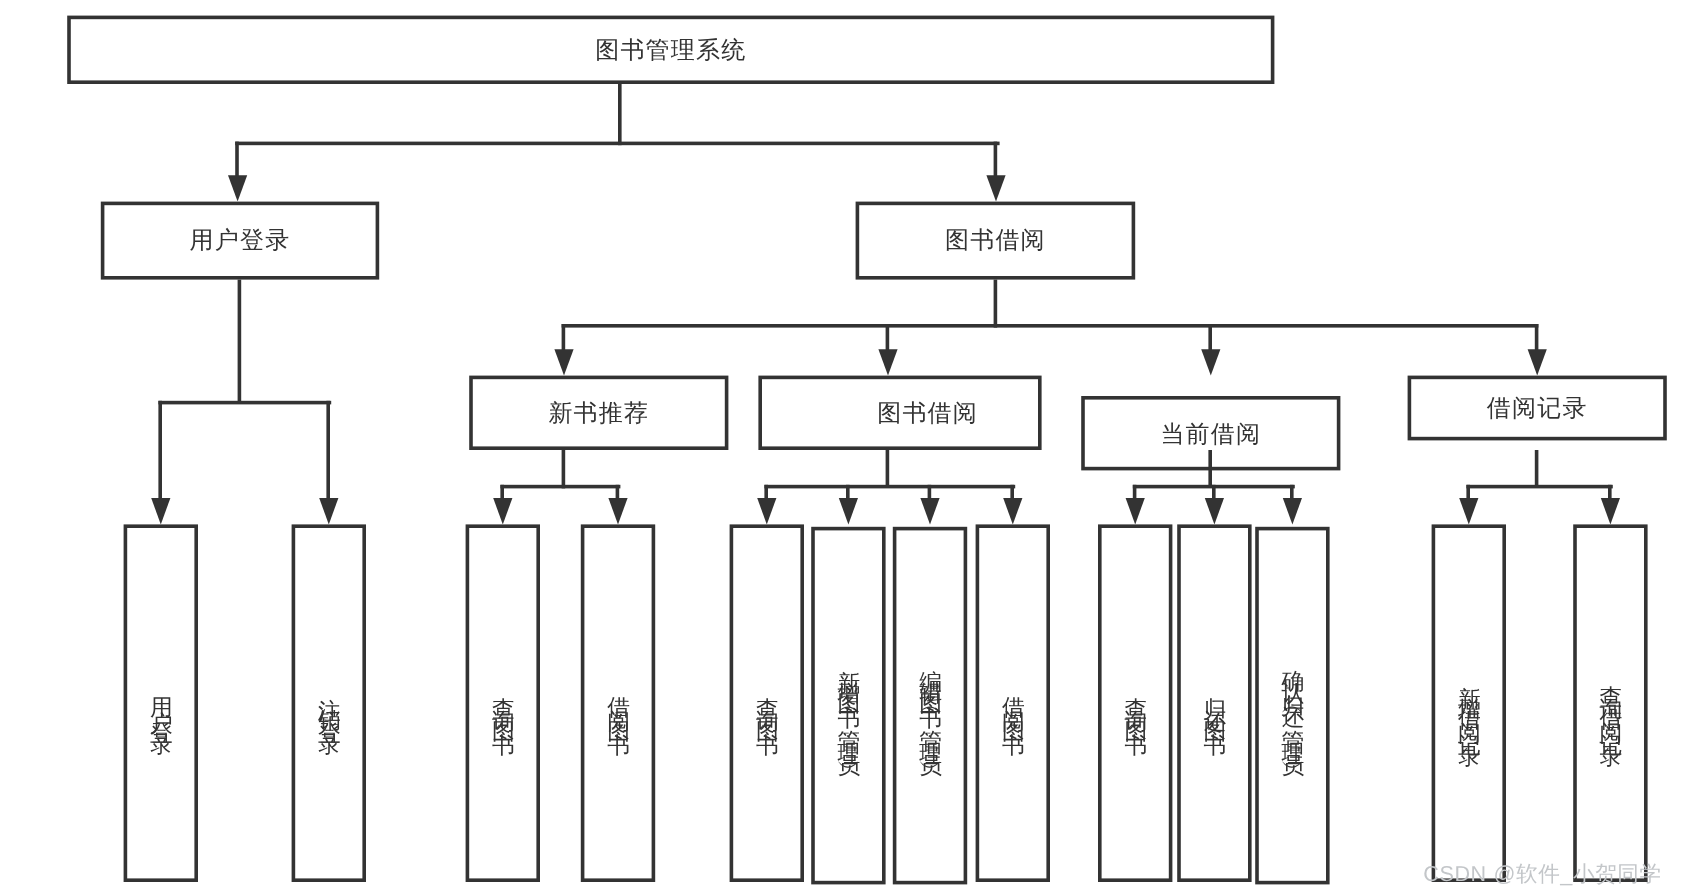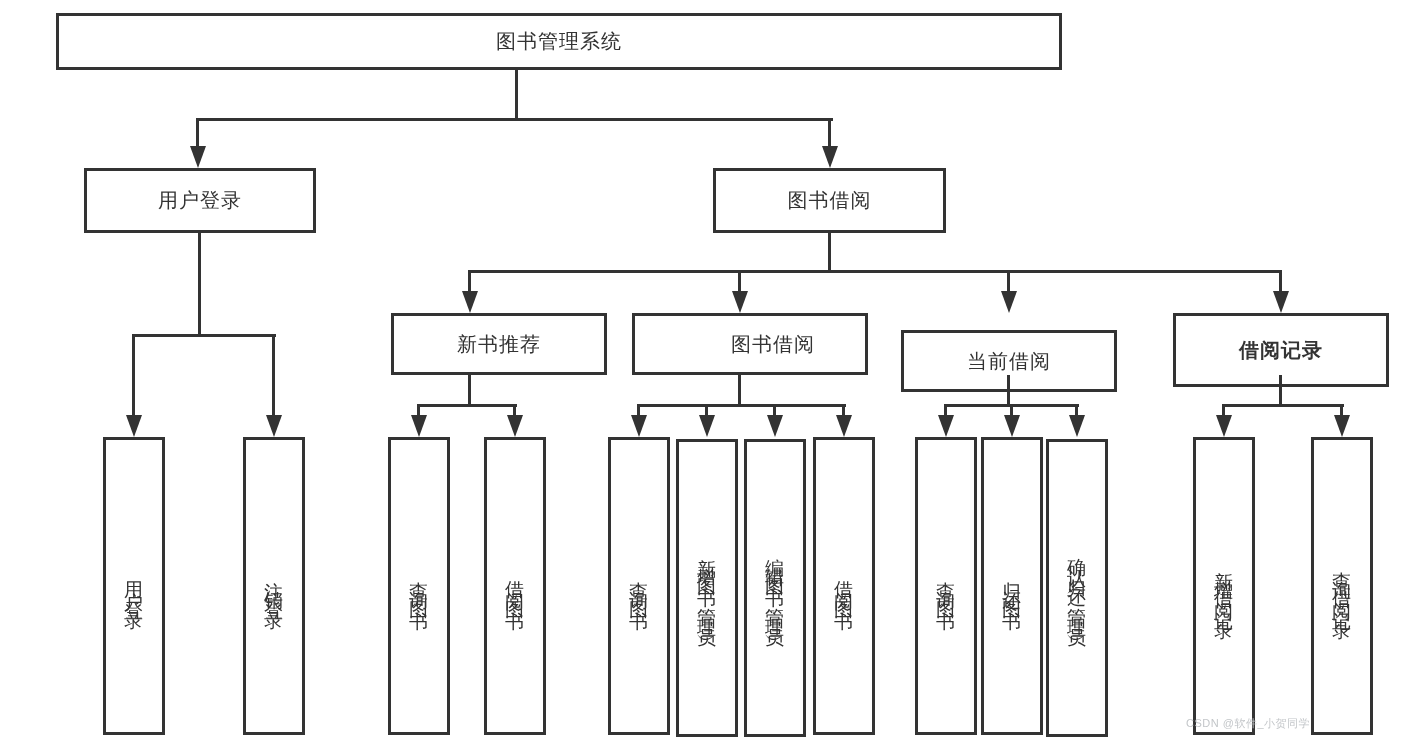--- a/index.html
+++ b/index.html
@@ -32,21 +32,21 @@
   .vl { position:absolute; width:3px; background:var(--line,#333); }
   .hl { position:absolute; height:3px; background:var(--line,#333); }
   .ah {
     position:absolute; width:0; height:0;
     border-left:8px solid transparent;
     border-right:8px solid transparent;
     border-top:22px solid var(--line,#333);
   }
   .watermark {
     position:absolute; z-index:10;
-    font-size:11px; color:var(--wm,#c3c6c9);
+    font-size:18px; color:var(--wm,#c3c6c9);
     letter-spacing:0.5px; white-space:nowrap;
   }
 </style>
 </head>
 <body>
 
 <div id="stage">
 
   <div class="box" style="left:14px; top:13px; width:1006px; height:57px;margin-left:42px;">
     <span>图书管理系统</span>
@@ -86,21 +86,21 @@
 
   <div class="box" style="left:362px; top:313px; width:216px; height:62px;margin-left:29px;">
     <span>新书推荐</span>
   </div>
   <div class="box" style="left:632px; top:313px; width:236px; height:62px;padding-left:46px;">
     <span>图书借阅</span>
   </div>
   <div class="box" style="left:901px; top:330px; width:216px; height:62px;">
     <span>当前借阅</span>
   </div>
-  <div class="box" style="left:1173px; top:313px; width:216px; height:74px;font-weight:bold;">
+  <div class="box" style="left:1173px; top:313px; width:216px; height:54px;">
     <span>借阅记录</span>
   </div>
 
   <div class="vl" style="left:468px; top:375px; height:32px;"></div>
   <div class="hl" style="left:417px; top:404px; width:100px;"></div>
   <div class="vl" style="left:417px; top:404px; height:13px;"></div>
   <div class="ah" style="left:411px; top:415px;"></div>
   <div class="vl" style="left:513px; top:404px; height:13px;"></div>
   <div class="ah" style="left:507px; top:415px;"></div>
 

